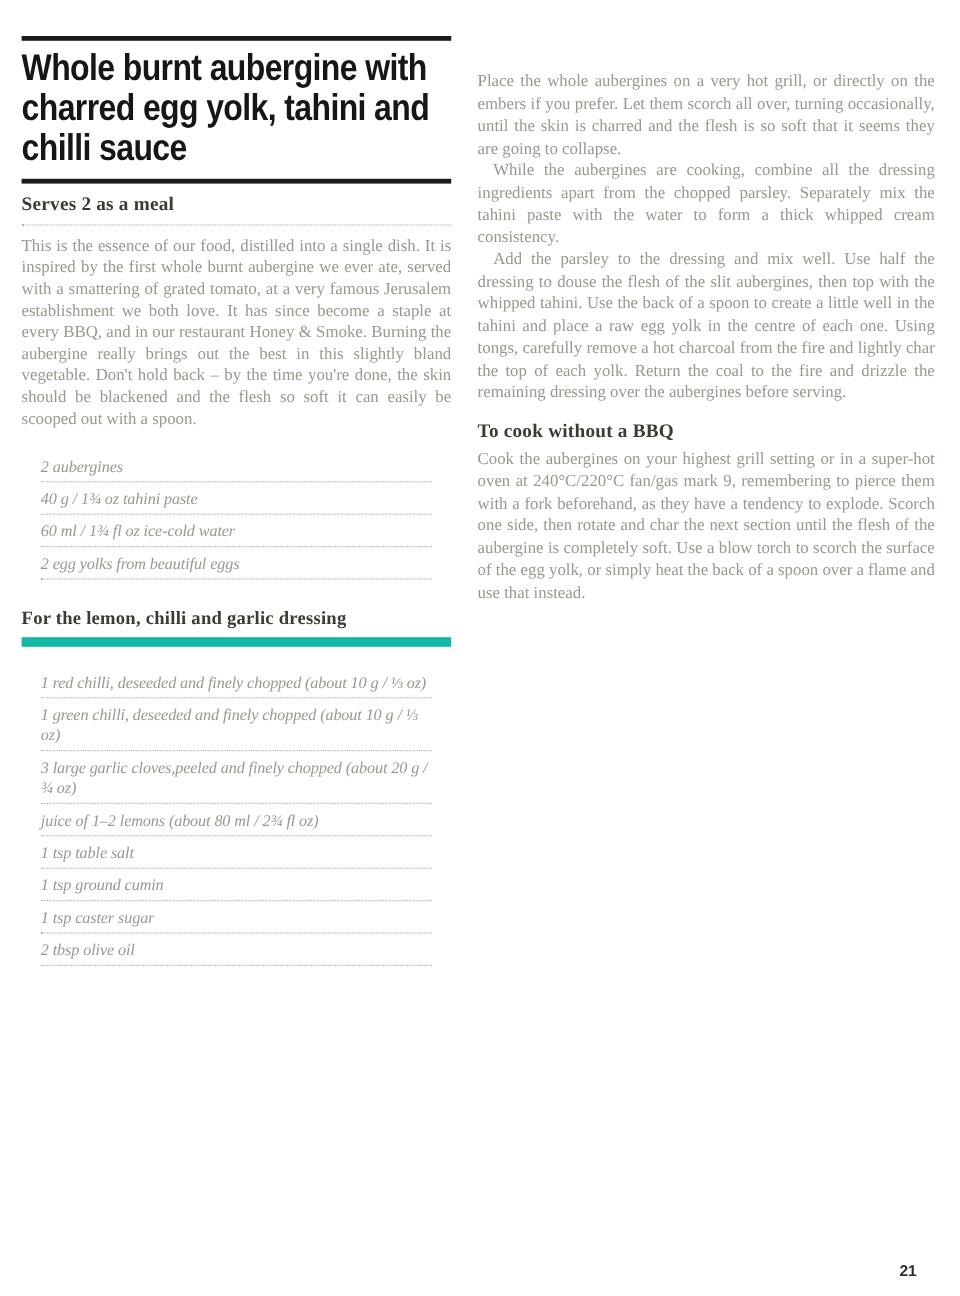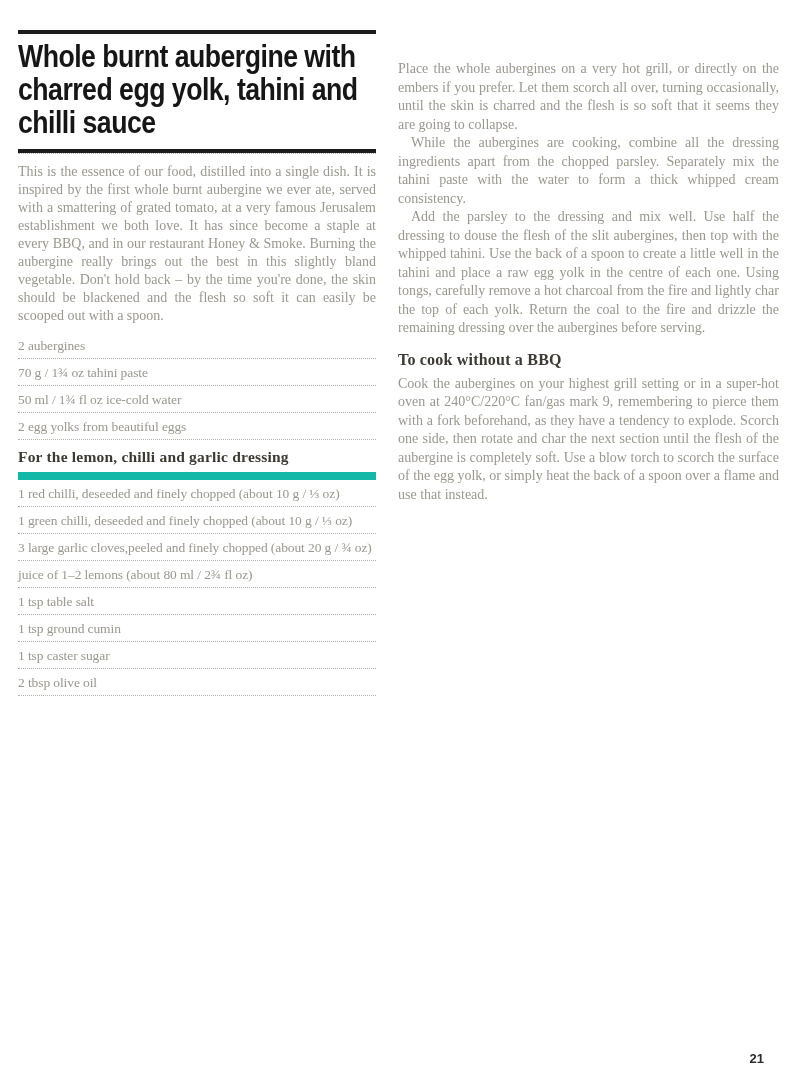--- a/index.html
+++ b/index.html
@@ -38,21 +38,21 @@
 
   .dotted-rule { border:none; border-top:1px dotted #b4b1a8; margin:0; }
 
   .intro {
     font-size:14px; line-height:18px;
     color:#9a978e;
     text-align:justify;
     margin:9px 0 7px 0;
   }
 
-  ul.ing-list { list-style:none; margin:0; padding:0; }
+  ul.ing-list { list-style:none; margin:16px; padding:0;font-style:italic; }
   ul.ing-list li {
     font-size:13.5px; line-height:17px;
     color:#9a978e;
     padding:5px 0 4px 0;
     border-bottom:1px dotted #b4b1a8;
     letter-spacing:-0.1px;
   }
 
   .subhead {
     font-size:15.5px; font-weight:700; color:#3d3a33;
@@ -94,29 +94,30 @@
   <div class="col-left">
 
     <div class="rule-thick"></div>
 
     <h1 class="title">Whole burnt aubergine with
 charred egg yolk, tahini and
 chilli sauce</h1>
 
     <div class="rule-thick"></div>
 
+    <div class="serves">Serves 2 as a meal</div>
 
     <hr class="dotted-rule">
 
     <p class="intro">This is the essence of our food, distilled into a single dish. It is inspired by the first whole burnt aubergine we ever ate, served with a smattering of grated tomato, at a very famous Jerusalem establishment we both love. It has since become a staple at every BBQ, and in our restaurant Honey &amp; Smoke. Burning the aubergine really brings out the best in this slightly bland vegetable. Don't hold back – by the time you're done, the skin should be blackened and the flesh so soft it can easily be scooped out with a spoon.</p>
 
     <ul class="ing-list">
       <li>2 aubergines</li>
-      <li>70 g / 1¾ oz tahini paste</li>
-      <li>50 ml / 1¾ fl oz ice-cold water</li>
+      <li>40 g / 1¾ oz tahini paste</li>
+      <li>60 ml / 1¾ fl oz ice-cold water</li>
       <li>2 egg yolks from beautiful eggs</li>
     </ul>
 
     <h2 class="subhead">For the lemon, chilli and garlic dressing</h2>
 
     <ul class="ing-list">
       <li>1 red chilli, deseeded and finely chopped (about 10 g / ⅓ oz)</li>
       <li>1 green chilli, deseeded and finely chopped (about 10 g / ⅓ oz)</li>
       <li>3 large garlic cloves,peeled and finely chopped (about 20 g / ¾ oz)</li>
       <li>juice of 1–2 lemons (about 80 ml / 2¾ fl oz)</li>

